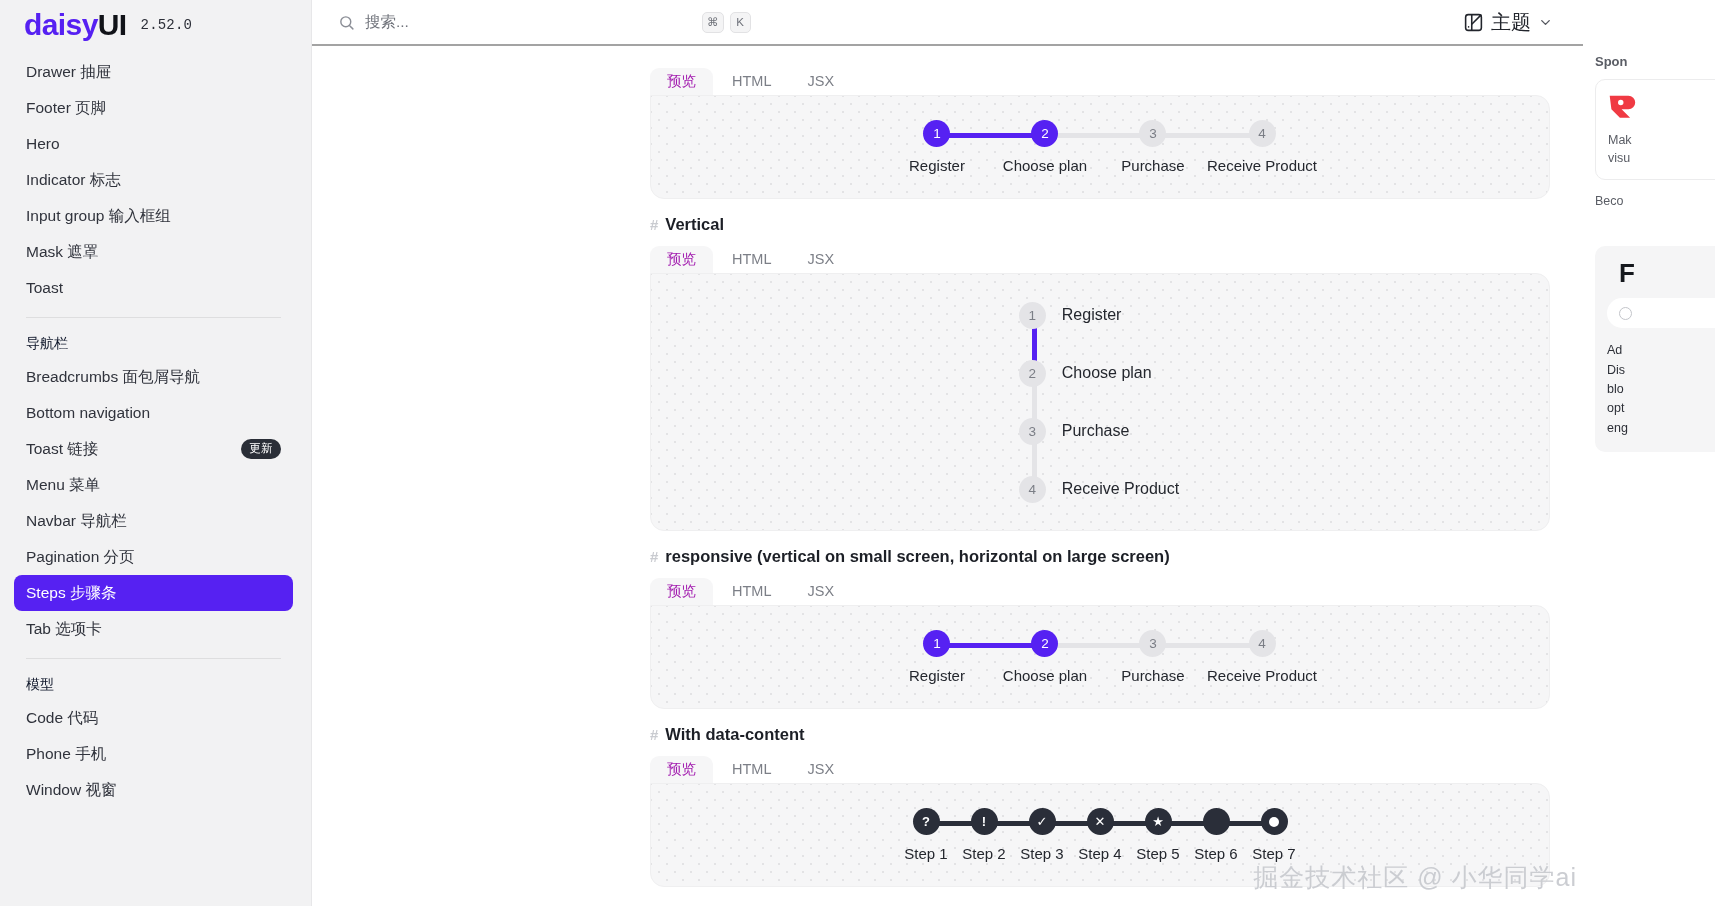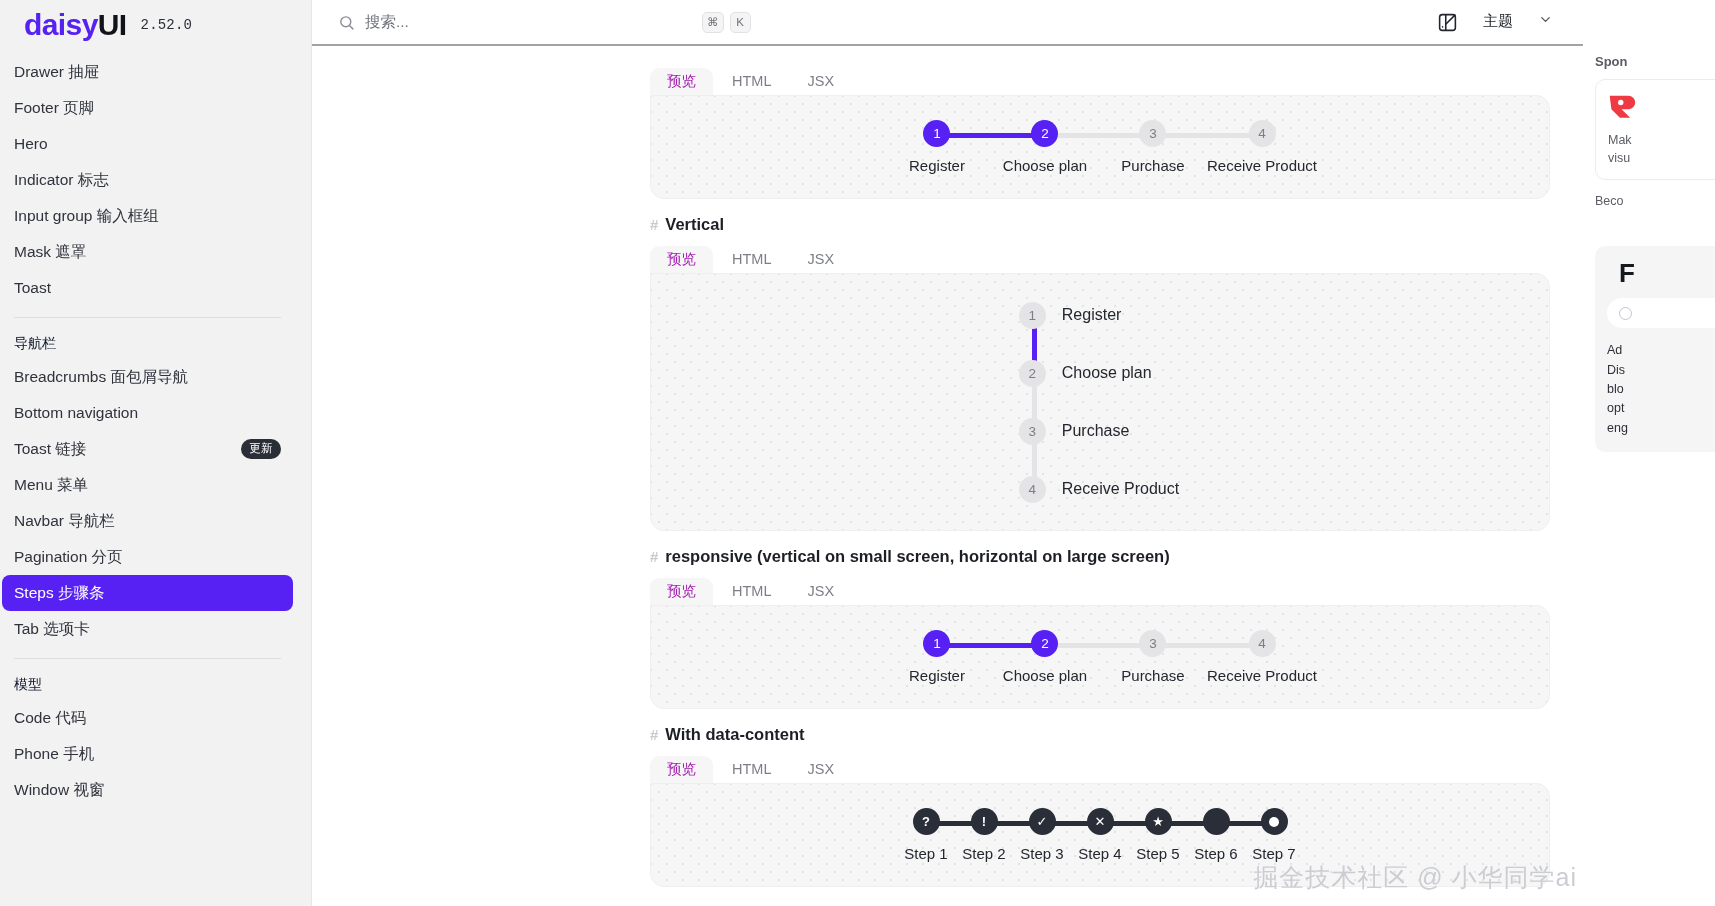--- a/index.html
+++ b/index.html
@@ -31,21 +31,21 @@
   }
   .brand-logo { font-size: 30px; font-weight: 800; letter-spacing: -0.6px; line-height: 1; }
   .brand-logo .daisy { color: #5621f2; }
   .brand-logo .ui { color: #111318; }
   .brand-version {
     font-family: "Liberation Mono", "DejaVu Sans Mono", monospace;
     font-size: 14px; color: #2c2f38; font-weight: 500; letter-spacing: 0.2px;
   }
   .nav {
     flex: 1 1 auto; overflow: hidden;
-    padding: 4px 18px 0 2px;
+    padding: 4px 18px 0 14px;
   }
   .nav-item {
     display: flex; align-items: center; justify-content: space-between;
     height: 36px; padding: 0 12px;
     border-radius: 8px;
     font-size: 15.5px; color: #30333c;
     cursor: pointer; white-space: nowrap;
     margin-bottom: 0px;
   }
   .nav-item.active { background: #5621f2; color: #ffffff; }
@@ -76,22 +76,22 @@
   .search-placeholder { font-size: 15.5px; color: #6f727a; }
   .kbd-group { display: flex; gap: 6px; align-items: center; margin-left: 4px; }
   .kbd {
     min-width: 21px; height: 21px; padding: 0 4px;
     border-radius: 5px; background: #f4f4f5; border: 1px solid #e2e2e4;
     color: #6f727a; font-size: 11.5px;
     display: flex; align-items: center; justify-content: center;
   }
   .topbar-spacer { flex: 1 1 auto; }
   .theme-btn {
-    display: flex; align-items: flex-start; gap: 25px;
-    font-size: 15px; color: #22252c; cursor: pointer;
+    display: flex; align-items: center; gap: 7px;
+    font-size: 20px; color: #22252c; cursor: pointer;
     padding: 4px 6px; border-radius: 6px;
   }
   .theme-icon { width: 21px; height: 21px; color: #22252c; }
   .chev { width: 15px; height: 15px; color: #55585f; }
 
   .content {
     flex: 1 1 auto; overflow: hidden;
     padding: 18px 0 0 0;
   }
   .content-inner { padding: 0 0 0 0; }

